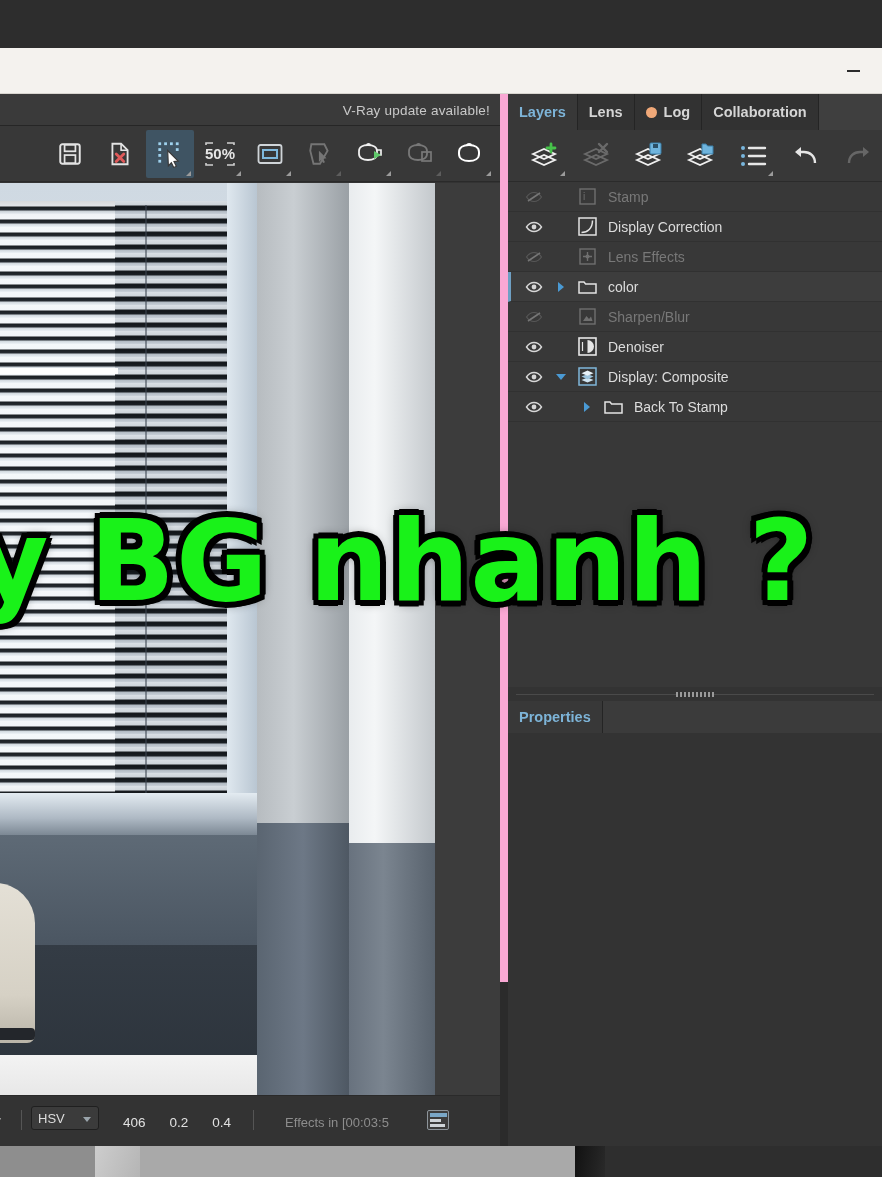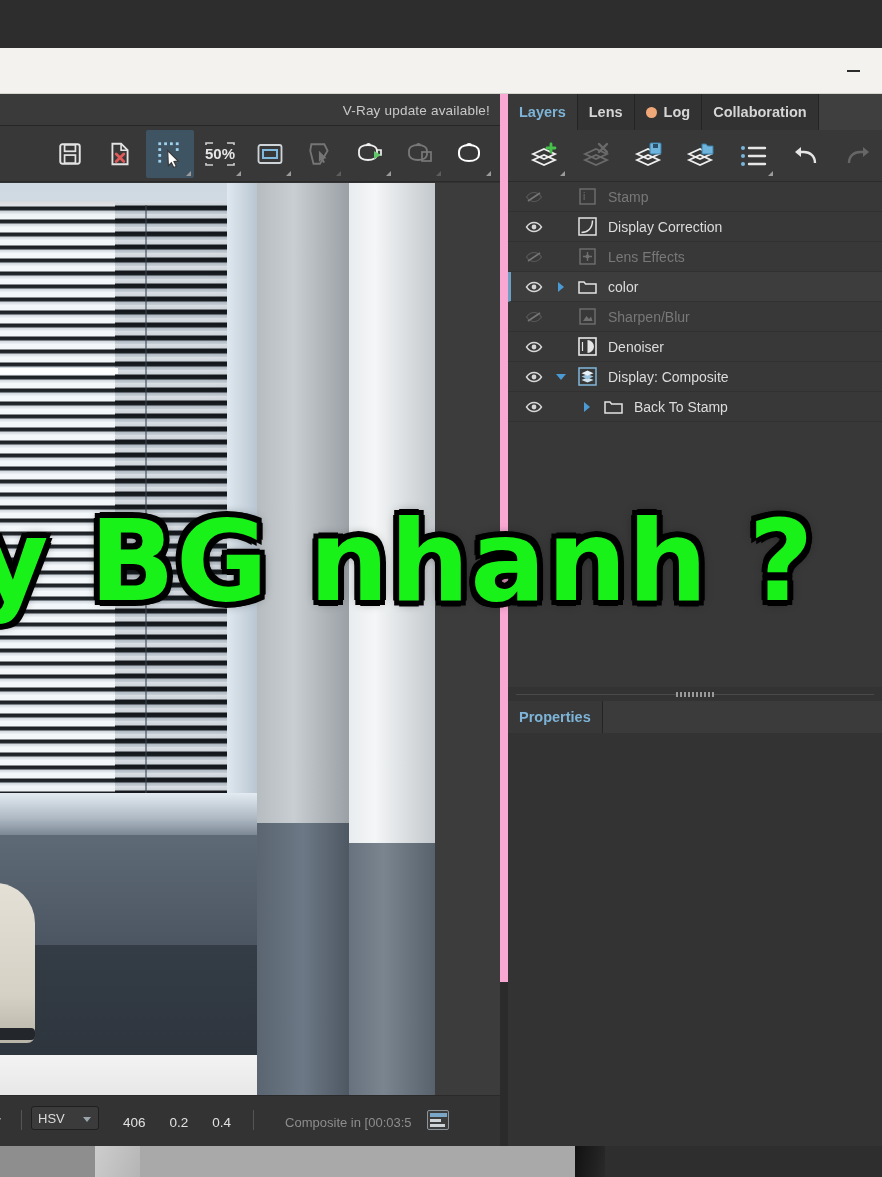--- a/index.html
+++ b/index.html
@@ -470,21 +470,21 @@
         <span class="st-num-cut">7</span>
         <span class="st-sep"></span>
         <div class="hsv-select">
           <span>HSV</span>
           <span class="cv"></span>
         </div>
         <span class="st-val">406</span>
         <span class="st-val">0.2</span>
         <span class="st-val">0.4</span>
         <span class="st-sep" style="margin-left:22px"></span>
-        <span class="st-finished">Composite in [00:03:5</span>
+        <span class="st-finished">Effects in [00:03:5</span>
         <div class="st-layouticon">
           <s class="a"></s>
           <s class="b"></s>
           <s class="c"></s>
         </div>
       </div>
     </div>
 
     <div class="right-col">
 

